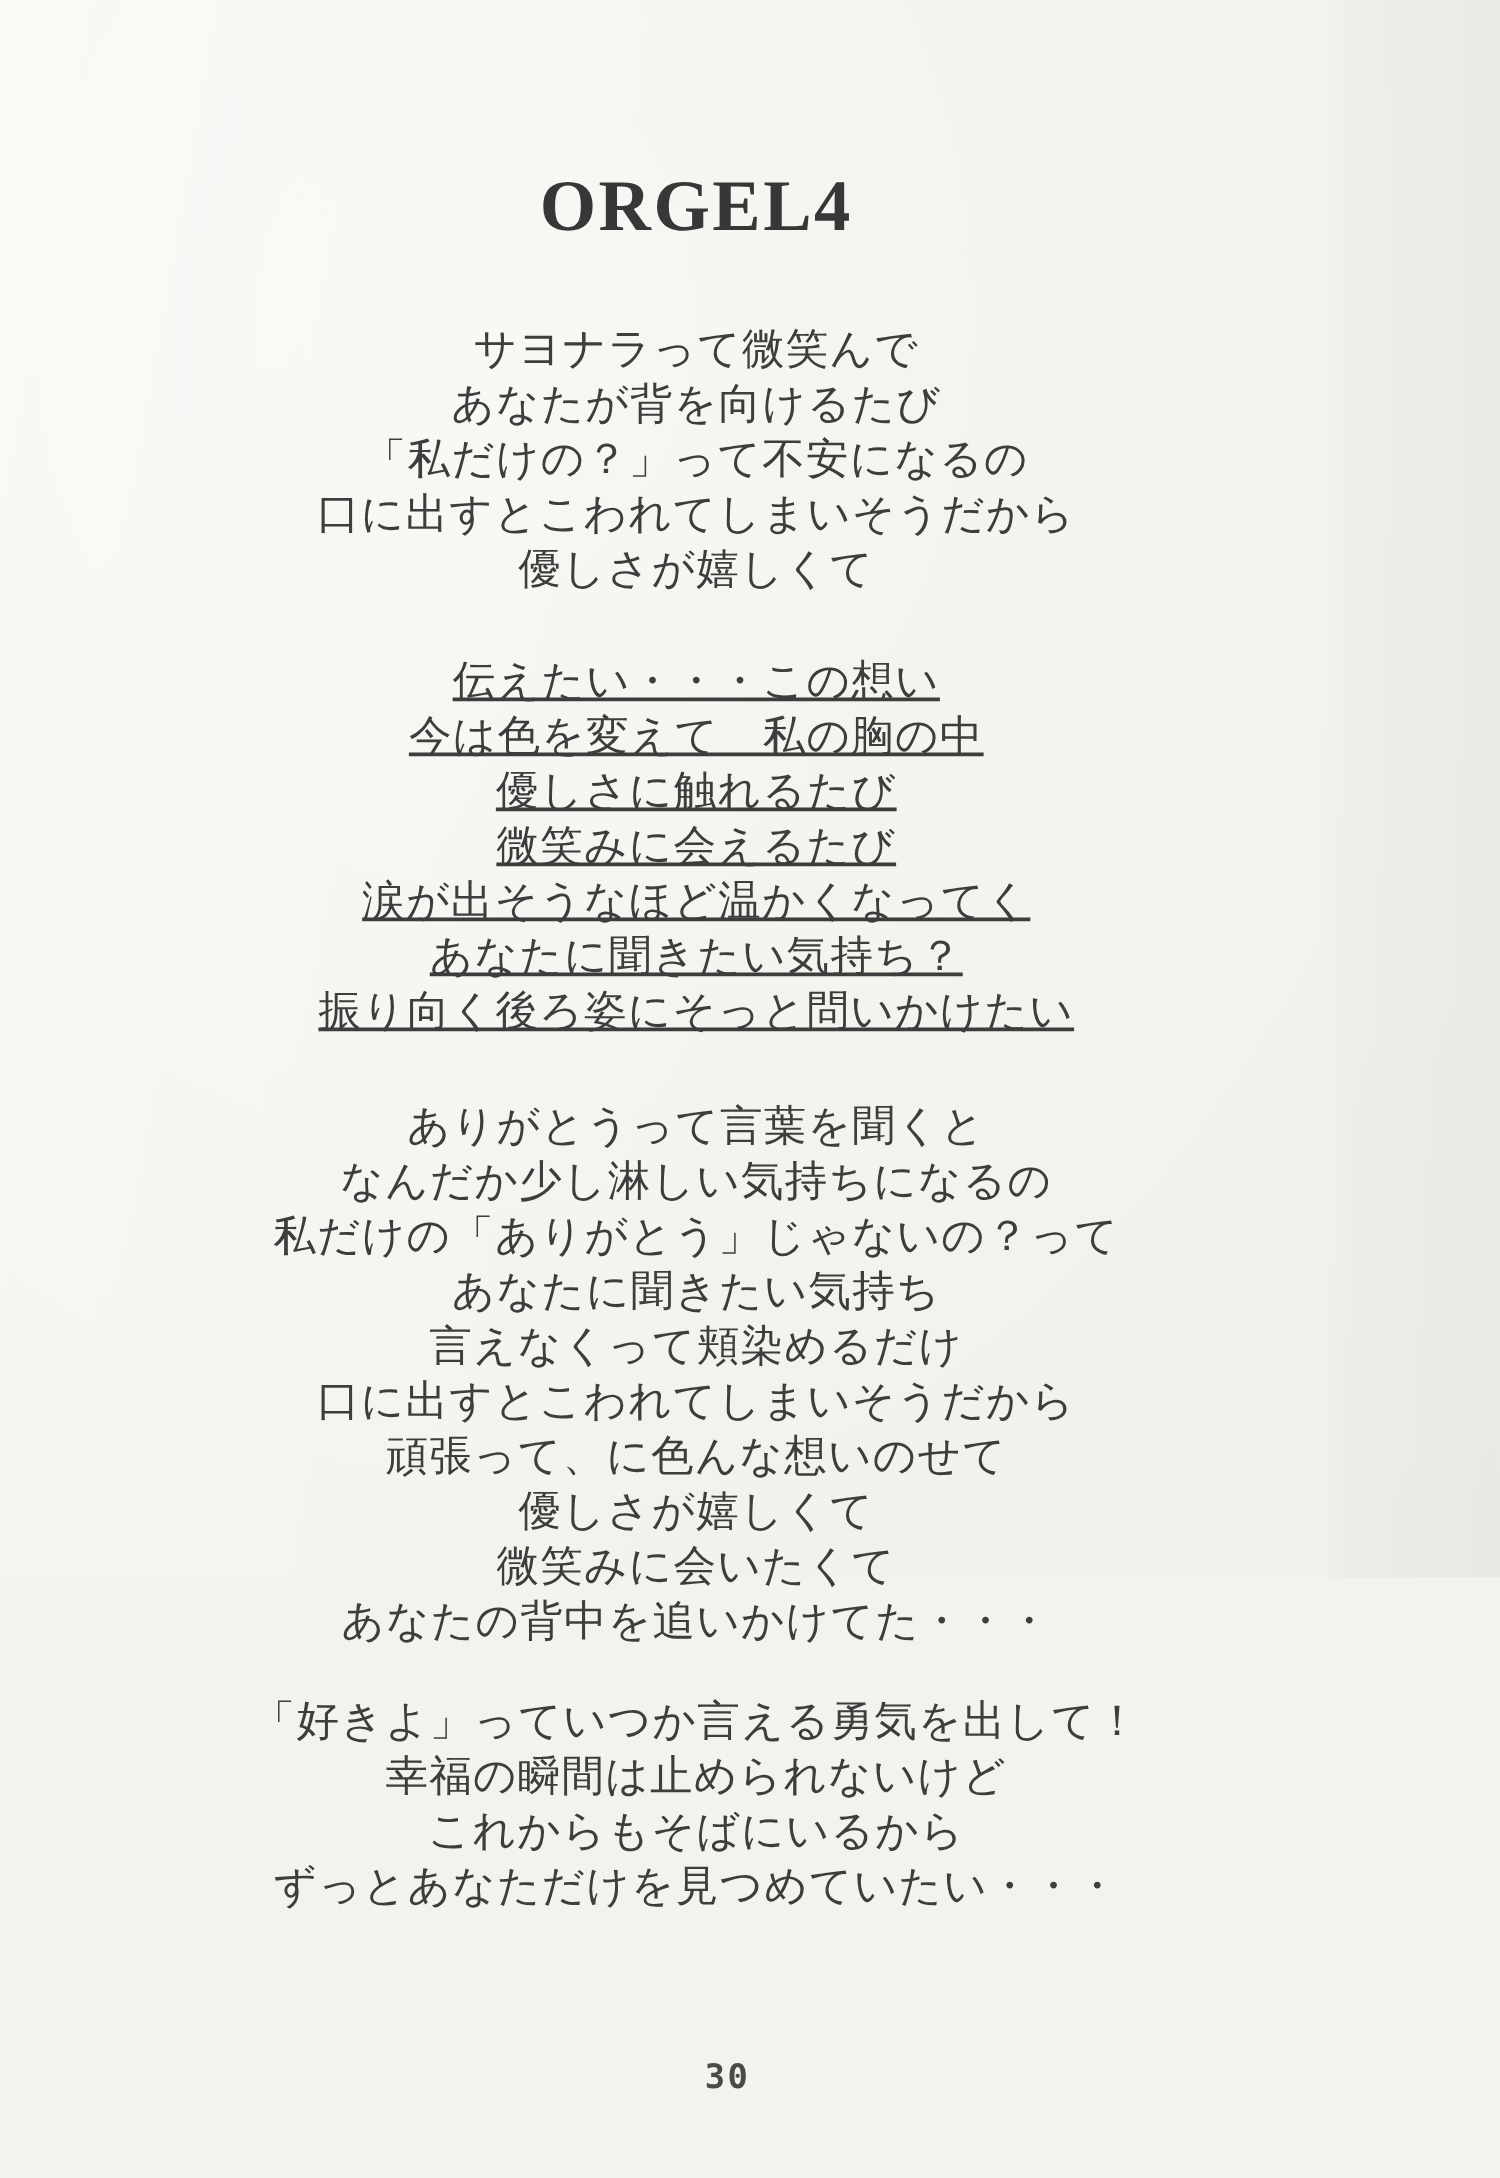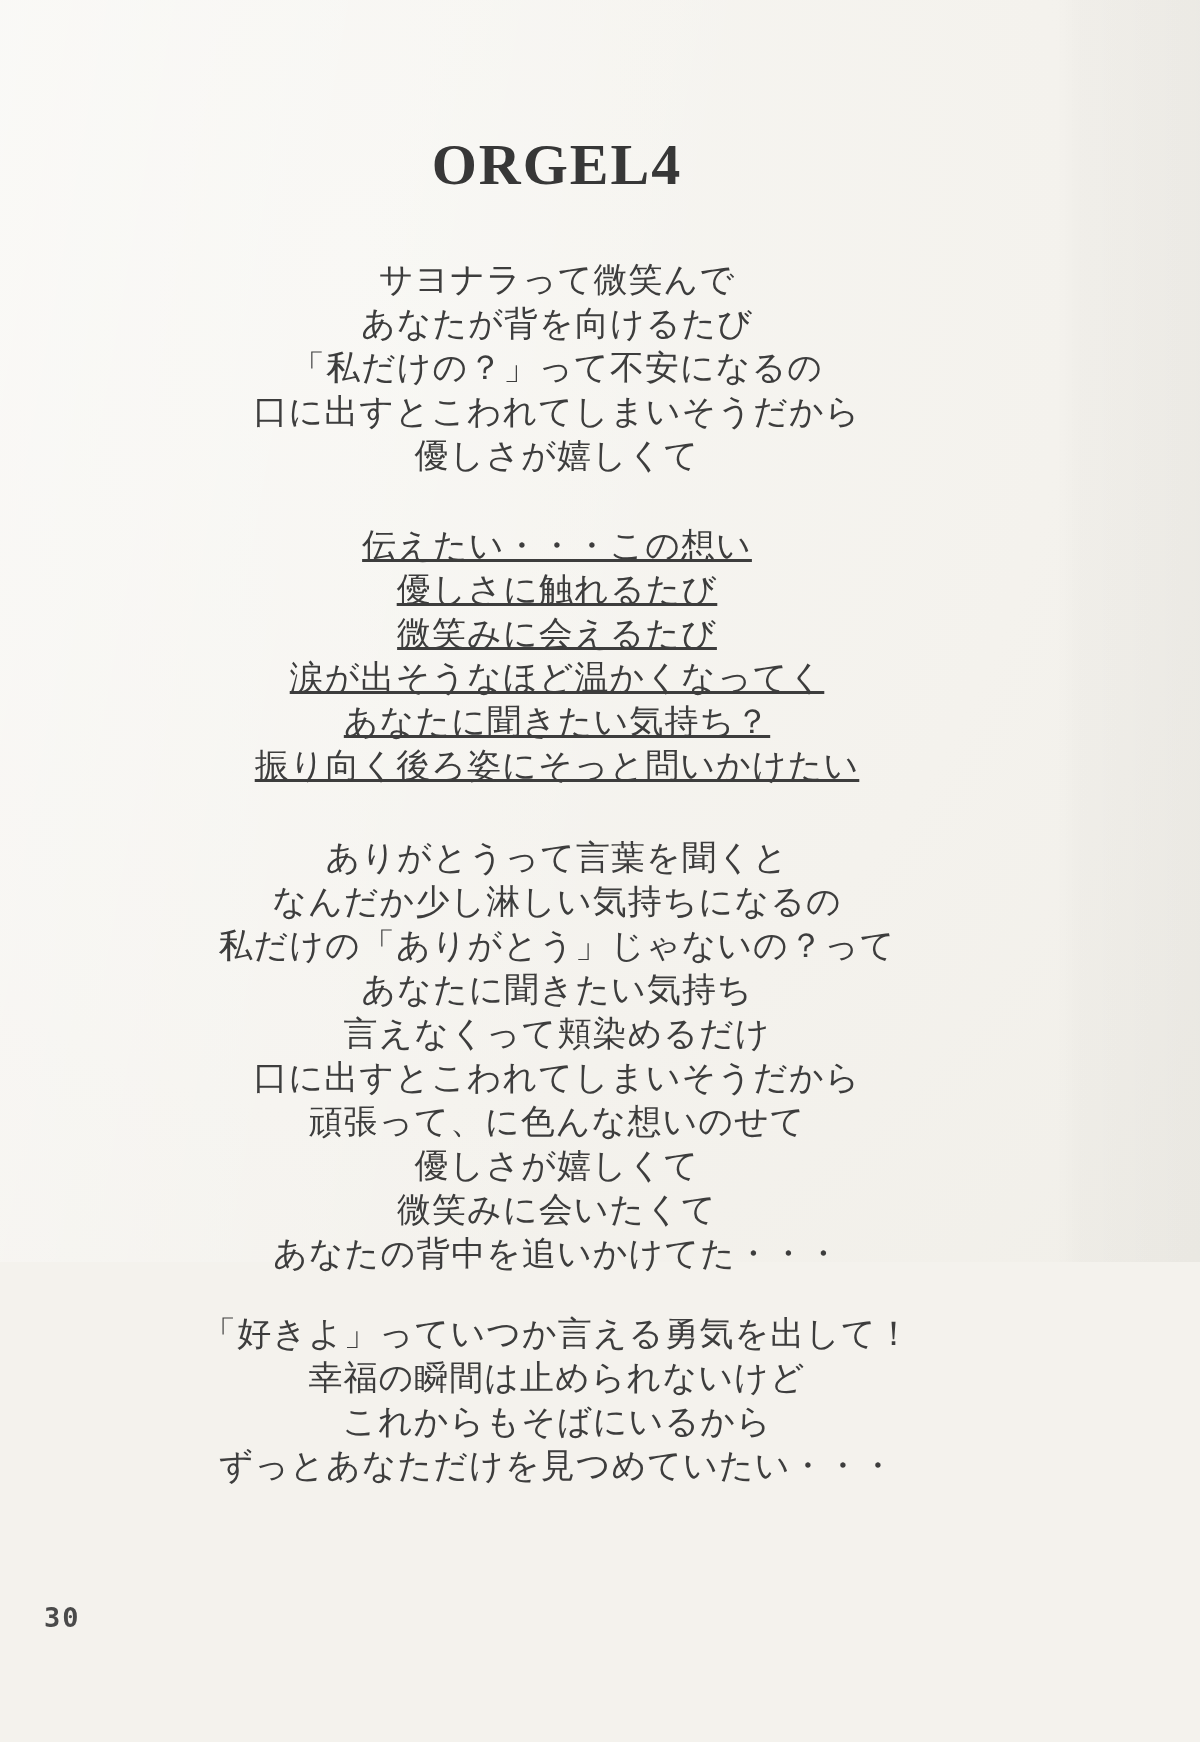--- a/index.html
+++ b/index.html
@@ -48,47 +48,47 @@
   }
   .stanza-1 { margin-top: 58px; }
   .stanza-2 { margin-top: 46px; text-decoration: underline; }
   .stanza-3 { margin-top: 48px; }
   .stanza-4 { margin-top: 36px; }
   .lyric-line {
     white-space: pre;
   }
   .page-number {
     margin-top: 115px;
-    text-align: left;
+    text-align: center;
     padding-right: 36px;
     box-sizing: border-box;
     font-family: "DejaVu Sans Mono", "Liberation Mono", monospace;
     font-weight: bold;
     font-size: 27px;
     letter-spacing: 2px;
     color: #4a4a4a;
-    margin-left: 44px;
   }
 </style>
 </head>
 <body>
 
 <div class="scan-page">
   <div class="content">
     <h1 class="title">ORGEL4</h1>
     <div id="stanzas">
         <div class="stanza stanza-1">
           <div class="lyric-line">サヨナラって微笑んで</div>
           <div class="lyric-line">あなたが背を向けるたび</div>
           <div class="lyric-line">「私だけの？」って不安になるの</div>
           <div class="lyric-line">口に出すとこわれてしまいそうだから</div>
           <div class="lyric-line">優しさが嬉しくて</div>
         </div>
         <div class="stanza stanza-2">
           <div class="lyric-line">伝えたい・・・この想い</div>
+          <div class="lyric-line">今は色を変えて　私の胸の中</div>
           <div class="lyric-line">優しさに触れるたび</div>
           <div class="lyric-line">微笑みに会えるたび</div>
           <div class="lyric-line">涙が出そうなほど温かくなってく</div>
           <div class="lyric-line">あなたに聞きたい気持ち？</div>
           <div class="lyric-line">振り向く後ろ姿にそっと問いかけたい</div>
         </div>
         <div class="stanza stanza-3">
           <div class="lyric-line">ありがとうって言葉を聞くと</div>
           <div class="lyric-line">なんだか少し淋しい気持ちになるの</div>
           <div class="lyric-line">私だけの「ありがとう」じゃないの？って</div>

